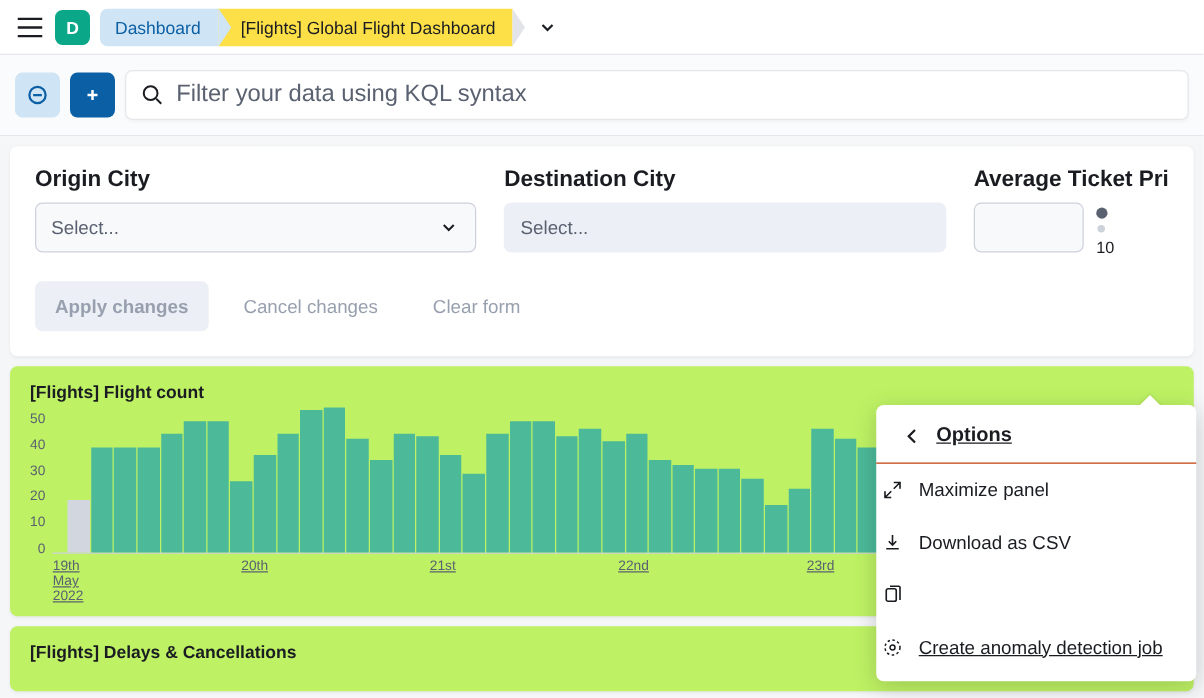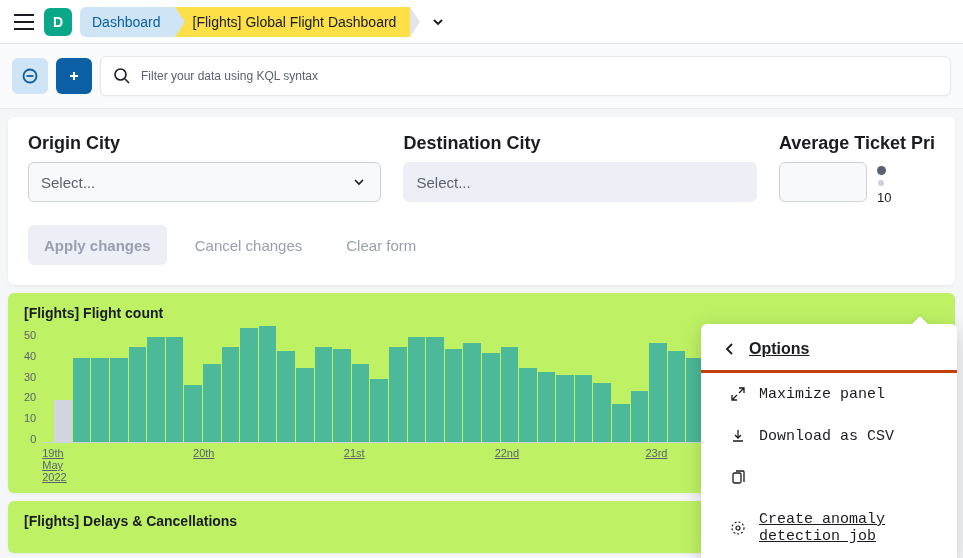--- a/index.html
+++ b/index.html
@@ -14,21 +14,21 @@
   .crumb-2 { background:#fde047; color:#1a1c21; }
   .crumb::after { content:""; position:absolute; right:-10px; top:0; width:0;height:0; border-top:15px solid transparent; border-bottom:15px solid transparent; }
   .crumb-1::after { border-left:10px solid #cfe4f4; z-index:2;}
   .crumb-2::after { border-left:10px solid #e3e4e9; }
   .crumb-chev { margin-left:18px; width:20px; display:flex; align-items:center; justify-content:center;}
   .searchbar { display:flex; align-items:center; gap:8px; padding:12px; border-bottom:1px solid #e5e7eb; background:#fafbfd;}
   .sq-btn { width:36px; height:36px; border-radius:6px; display:flex; align-items:center; justify-content:center; }
   .sq-btn.filter { background:#cfe4f4; color:#0b5fa5; border:1px solid #cfe4f4;}
   .sq-btn.add { background:#0b5fa5; color:#fff; }
   .search-input-wrap { flex:1; display:flex; align-items:center; gap:10px; height:40px; background:#fff; border:1px solid #e5e7eb; border-radius:6px; padding:0 12px; box-shadow: 0 1px 3px rgba(0,0,0,0.04);}
-  .search-input { flex:1; border:none; outline:none; font-size:12px; color:#1a1c21; }
+  .search-input { flex:1; border:none; outline:none; font-size:19px; color:#1a1c21; }
   .search-input::placeholder { color:#5a6170; }
   .content-body { background:#f5f6f8; padding:8px; }
   .controls-panel { background:#fff; border-radius:6px; padding:16px 20px 20px; margin-bottom:8px; box-shadow:0 1px 3px rgba(0,0,0,0.06);}
   .control-row { display:flex; gap:22px; }
   .control-col { display:flex; flex-direction:column; gap:8px; min-width:0; }
   .control-col.fixed { width:392px; }
   .label { font-size:18px; font-weight:700; color:#1a1c21; }
   .select { height:40px; border:1px solid #cdd1da; border-radius:6px; padding:0 12px; display:flex; align-items:center; justify-content:space-between; font-size:15px; color:#5a6170; background:#f8f9fb;}
   .select.lighter { background:#eceff5; border-color:#eceff5;}
   .btn-row { display:flex; gap:12px; margin-top:20px; }
@@ -39,23 +39,23 @@
   .chart-area { display:flex; height:160px; padding:0 8px 0 16px; }
   .y-axis { display:flex; flex-direction:column; justify-content:space-between; align-items:flex-end; height:116px; margin-top:4px; padding-right:6px; font-size:11px; color:#5a6170;}
   .bars-wrap { flex:1; position:relative; }
   .bars { display:flex; align-items:flex-end; height:118px; gap:0; border-bottom:1px solid #cdd1da; padding-left:12px;}
   .bars .bar { flex:1; background:#4cb999; margin-right:1px; }
   .bars .bar.grey { background:#d2d6de; }
   .x-axis { display:flex; font-size:11px; color:#5a6170; padding-left:12px; margin-top:4px; position:relative; height:32px;}
   .x-axis .xt { position:absolute;text-decoration:underline; }
   .popover { position:absolute; right:6px; top:324px; width:256px; background:#fff; border-radius:6px; box-shadow: 0 4px 20px rgba(0,0,0,0.18); padding:0 0 6px; z-index:20;}
   .pop-arrow { position:absolute; top:-8px; right:28px; width:0;height:0; border-left:9px solid transparent; border-right:9px solid transparent; border-bottom:9px solid #fff; filter: drop-shadow(0 -1px 1px rgba(0,0,0,0.08)); }
-  .pop-head { display:flex; align-items:center; gap:10px; padding:16px 20px 12px; border-bottom:3px solid #c2410c;}
+  .pop-head { display:flex; align-items:center; gap:10px; padding:16px 20px 12px; border-bottom:1px solid #c2410c;}
   .pop-head .title { font-weight:700; text-decoration:underline; font-size:16px;}
-  .pop-item { display:flex; align-items:center; gap:12px; padding:12px 28px; font-size:15px; color:#1a1c21; cursor:pointer;font-family:Liberation Mono, monospace;}
+  .pop-item { display:flex; align-items:center; gap:12px; padding:12px 4px; font-size:15px; color:#1a1c21; cursor:pointer;}
   .pop-item:last-child span { text-decoration:underline; }
   .icon { width:18px; height:18px; display:flex; align-items:center; justify-content:center; flex-shrink:0;}
   svg { display:block; }
   .truncate-right { white-space:nowrap; }
   .avg-block { display:flex; flex-direction:column; gap:8px; margin-left:auto; }
   .avg-row { display:flex; gap:10px; align-items:flex-start;}
   .avg-input { width:88px; height:40px; border:1px solid #cdd1da; border-radius:6px; background:#f8f9fb;}
   .dots-stack { display:flex; flex-direction:column; gap:5px; margin-top:4px;}
   .dot1{width:9px;height:9px;border-radius:50%;background:#5a6170;}
   .dot2{width:6px;height:6px;border-radius:50%;background:#cdd1da;margin-left:1px;}

